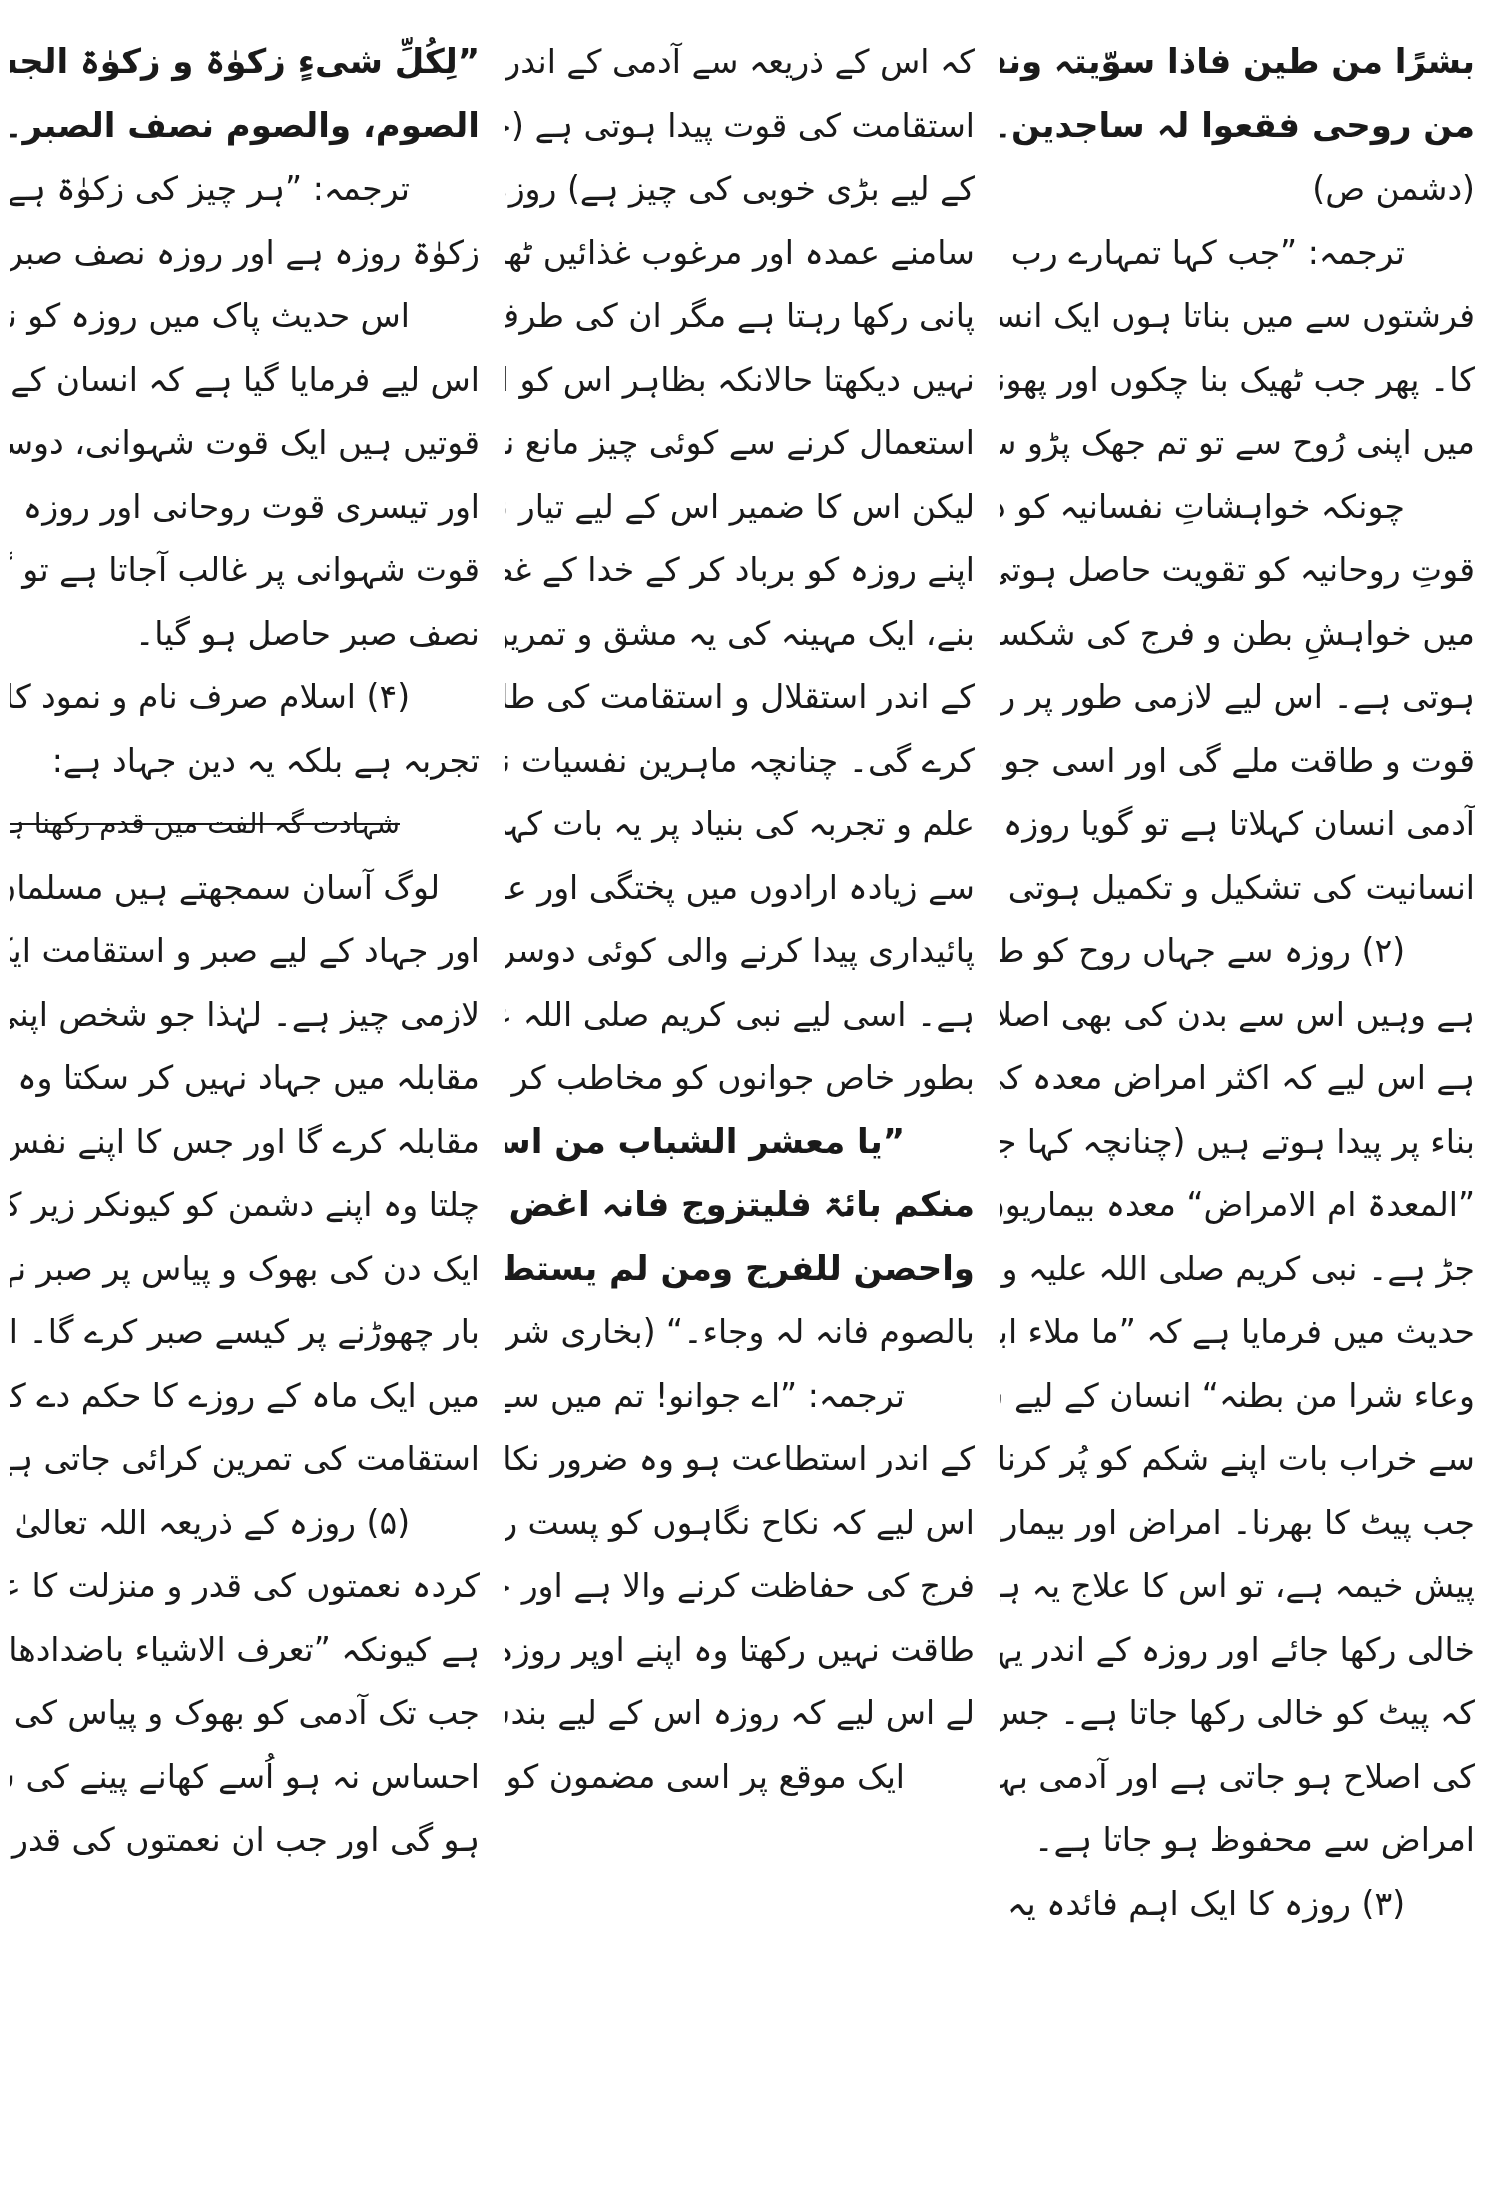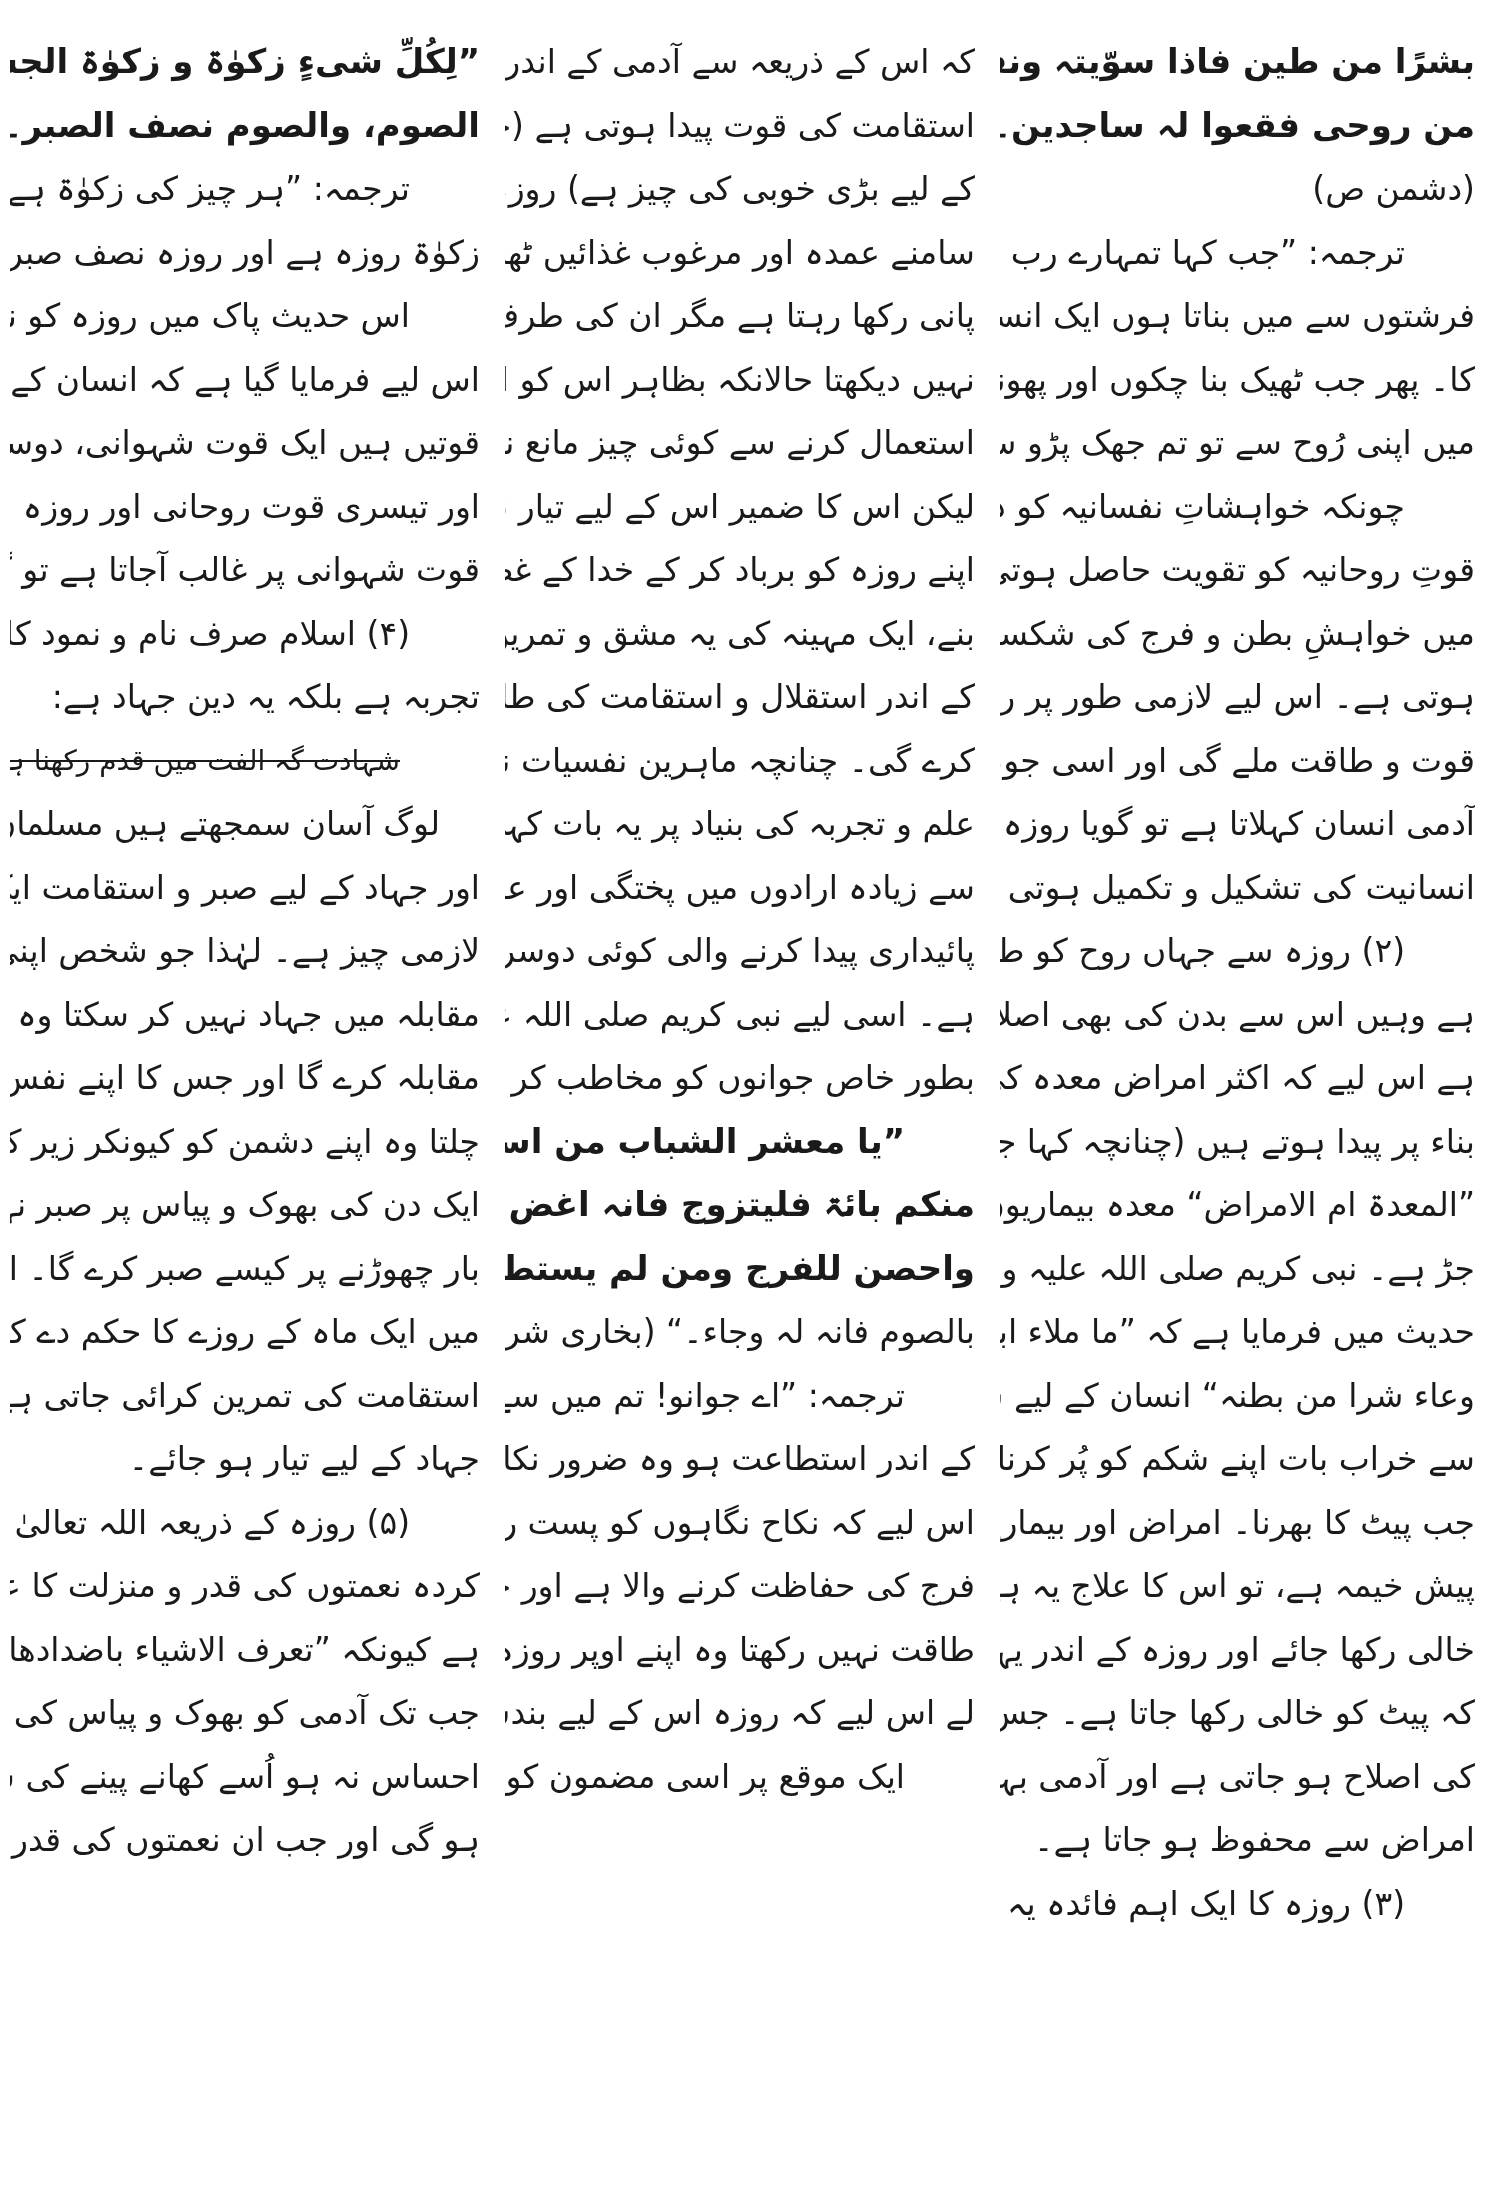--- a/index.html
+++ b/index.html
@@ -99,34 +99,34 @@
   <div class="col left">
       <span class="line arabic">”لِکُلِّ شیءٍ زکوٰۃ و زکوٰۃ الجسد</span>
       <span class="line arabic short">الصوم، والصوم نصف الصبر۔“</span>
       <span class="line indent">ترجمہ: ”ہر چیز کی زکوٰۃ ہے اور جسم کی</span>
       <span class="line short">زکوٰۃ روزہ ہے اور روزہ نصف صبر ہے۔“</span>
       <span class="line indent">اس حدیث پاک میں روزہ کو نصف صبر</span>
       <span class="line ">اس لیے فرمایا گیا ہے کہ انسان کے اندر تین</span>
       <span class="line ">قوتیں ہیں ایک قوت شہوانی، دوسری قوت غضبی</span>
       <span class="line ">اور تیسری قوت روحانی اور روزہ سے انسان</span>
       <span class="line ">قوت شہوانی پر غالب آجاتا ہے تو گویا اُسے</span>
+      <span class="line short">نصف صبر حاصل ہو گیا۔</span>
       <span class="line indent">(۴) اسلام صرف نام و نمود کا مذہب</span>
       <span class="line short">تجربہ ہے بلکہ یہ دین جہاد ہے:</span>
       <span class="line poetry">شہادت گہ الفت میں قدم رکھنا ہے</span>
       <span class="line verse2">لوگ آسان سمجھتے ہیں مسلماں ہونا</span>
       <span class="line ">اور جہاد کے لیے صبر و استقامت ایک</span>
       <span class="line ">لازمی چیز ہے۔ لہٰذا جو شخص اپنی ذات کے</span>
       <span class="line ">مقابلہ میں جہاد نہیں کر سکتا وہ اپنے دشمن سے کیا</span>
       <span class="line ">مقابلہ کرے گا اور جس کا اپنے نفس پر قابو نہیں</span>
       <span class="line ">چلتا وہ اپنے دشمن کو کیونکر زیر کرے گا اور جسے</span>
       <span class="line ">ایک دن کی بھوک و پیاس پر صبر نہیں ہوتا وہ گھر</span>
       <span class="line ">بار چھوڑنے پر کیسے صبر کرے گا۔ اس لیے سال</span>
       <span class="line ">میں ایک ماہ کے روزے کا حکم دے کر صبر و</span>
       <span class="line ">استقامت کی تمرین کرائی جاتی ہے تاکہ آدمی</span>
-      <span class="line short">جہاد کے لیے تیار ہو جائے۔</span>
       <span class="line indent">(۵) روزہ کے ذریعہ اللہ تعالیٰ کی عطا</span>
       <span class="line ">کردہ نعمتوں کی قدر و منزلت کا عرفان پیدا ہوتا</span>
       <span class="line ">ہے کیونکہ ”تعرف الاشیاء باضدادھا“</span>
       <span class="line ">جب تک آدمی کو بھوک و پیاس کی شدّت کا</span>
       <span class="line ">احساس نہ ہو اُسے کھانے پینے کی سچی قدر کیا</span>
       <span class="line ">ہو گی اور جب ان نعمتوں کی قدر و منزلت کی</span>
     </div>
 </div>
 
 </body></html>

